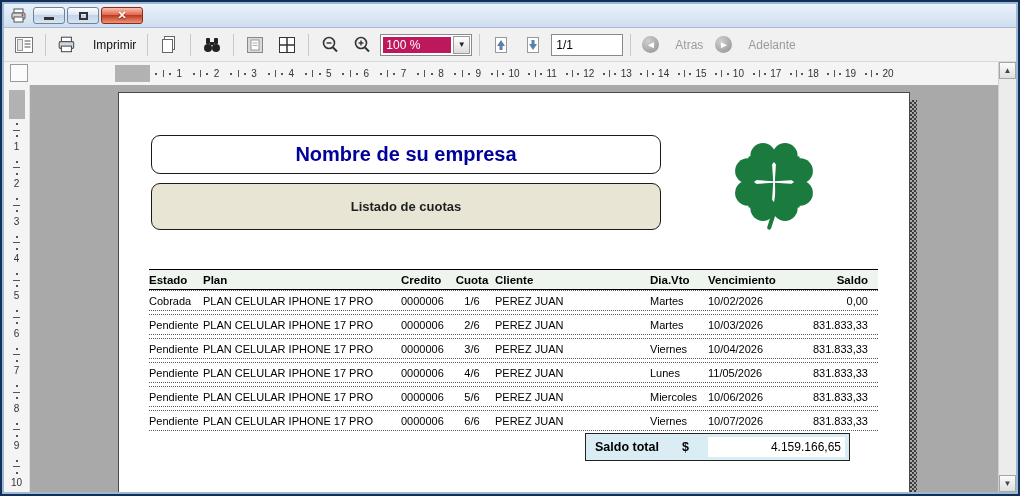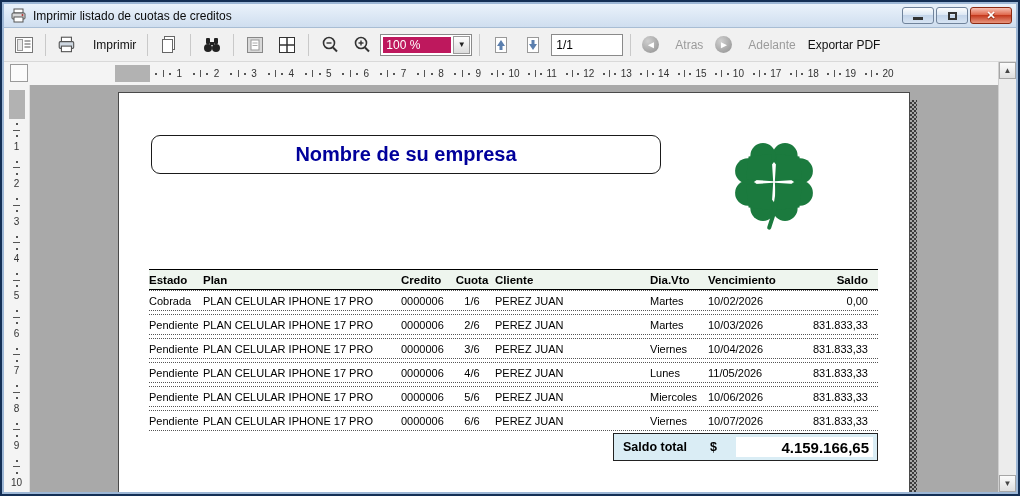--- a/index.html
+++ b/index.html
@@ -104,45 +104,44 @@
   .thead { display:grid; grid-template-columns:50px 200px 53px 40px 158px 58px 100px 1fr;
     background:#eef5ee; border-top:1.5px solid #000; border-bottom:1.5px solid #000;
     height:21px; align-items:center; font-weight:bold; font-size:11.5px; }
   .trow { display:grid; grid-template-columns:50px 200px 53px 40px 158px 58px 100px 1fr;
     height:21px; align-items:center; border-top:1px dotted #555; border-bottom:1px dotted #555;
     margin-bottom:3px; }
   .c0 { padding-left:0; } .c1 { padding-left:4px; } .c2 { padding-left:2px; }
   .c3 { text-align:center; } .c4 { padding-left:3px; } .c5 { padding-left:0; }
   .c6 { padding-left:0; } .c7 { text-align:right; padding-right:10px; }
 
-  .total-box { position:absolute; left:494px; top:340px; width:265px; height:28px;
+  .total-box { position:absolute; left:466px; top:340px; width:265px; height:28px;
     background:#daedf5; border:1px solid #222; display:flex; align-items:center; }
   .total-box .lbl { font-size:12.5px; font-weight:bold; padding-left:9px; width:96px; }
   .total-box .cur { font-size:12.5px; font-weight:bold; width:26px; }
   .total-box .val { background:#fff; height:20px; flex:1; margin-right:4px;
     display:flex; align-items:center; justify-content:flex-end; padding-right:4px;
-    font-size:15px; font-weight:bold; }
+    font-size:12px; font-weight:normal; }
 
   svg { display:block; }
 </style>
 </head>
 <body>
 
 <div class="frame">
  <div class="frame2">
   <div class="app">
 
    <div class="titlebar">
      <svg class="wicon" viewBox="0 0 18 16">
        <rect x="4" y="1" width="9" height="4" fill="#fff" stroke="#555"></rect>
        <rect x="2" y="5" width="13" height="6" rx="1" fill="#d7d7d7" stroke="#555"></rect>
        <rect x="4" y="9" width="9" height="5" fill="#fff" stroke="#555"></rect>
        <circle cx="12.5" cy="7" r="1" fill="#b03030"></circle>
      </svg>
-     <span class="title-text">Imprimir listado de cuotas de creditos</span>
      <span class="winbtns">
        <span class="winbtn">
               <span class="g-min"></span>
             </span>
        <span class="winbtn">
               <span class="g-max"></span>
             </span>
        <span class="winbtn close">
               <span class="g-close">✕</span>
             </span>
@@ -237,23 +236,20 @@
      <input class="pagebox" value="1/1" style="">
      <span class="tsep"></span>
      <span class="tbtn disabled">
        <span class="navcircle">◄</span>
        <span class="disabled-label">Atras</span>
      </span>
      <span class="tbtn disabled">
        <span class="navcircle">►</span>
        <span class="disabled-label">Adelante</span>
      </span>
-     <span class="tbtn">
-       <span class="tlabel">Exportar PDF</span>
-     </span>
    </div>
 
    <div class="workspace">
 
      <div class="hruler">
        <div class="corner-box"></div>
        <div class="hruler-strip" id="hruler-strip">
          <span class="hmargin"></span>
        <span class="hunit">
                 <span class="tickdot"></span>
@@ -444,20 +440,23 @@
             </div>
      </div>
 
      <div class="canvas">
        <div class="page">
 
          <div class="company-box">
            <span class="txt">Nombre de su empresa</span>
          </div>
 
+         <div class="subtitle-box">
+           <span class="txt">Listado de cuotas</span>
+         </div>
 
          <svg class="clover" viewBox="-40 -42 80 84">
            <g fill="#1b7a3e">
              <g transform="rotate(45)">
                <circle cx="-9" cy="-22" r="10.5"></circle>
                     <circle cx="9" cy="-22" r="10.5"></circle>
                <path d="M0,-1 L-15,-18 L0,-30 L15,-18 Z"></path>
              </g>
              <g transform="rotate(135)">
                <circle cx="-9" cy="-22" r="10.5"></circle>

